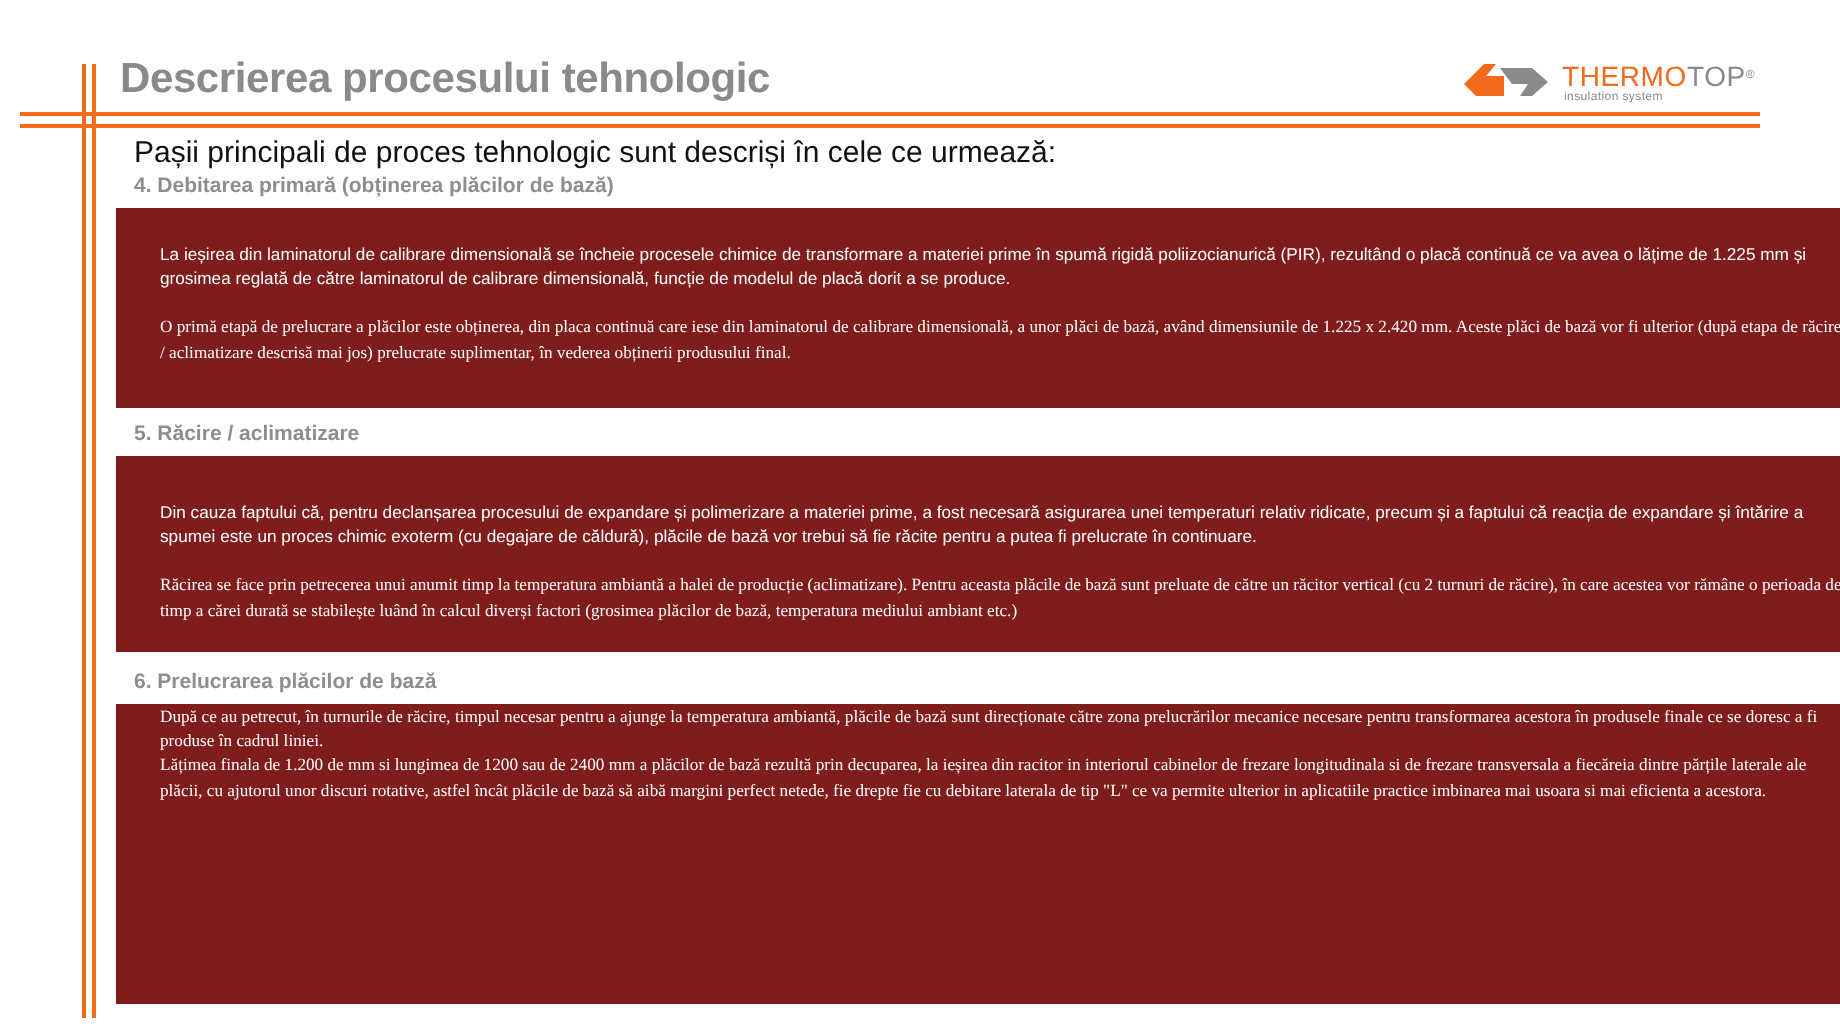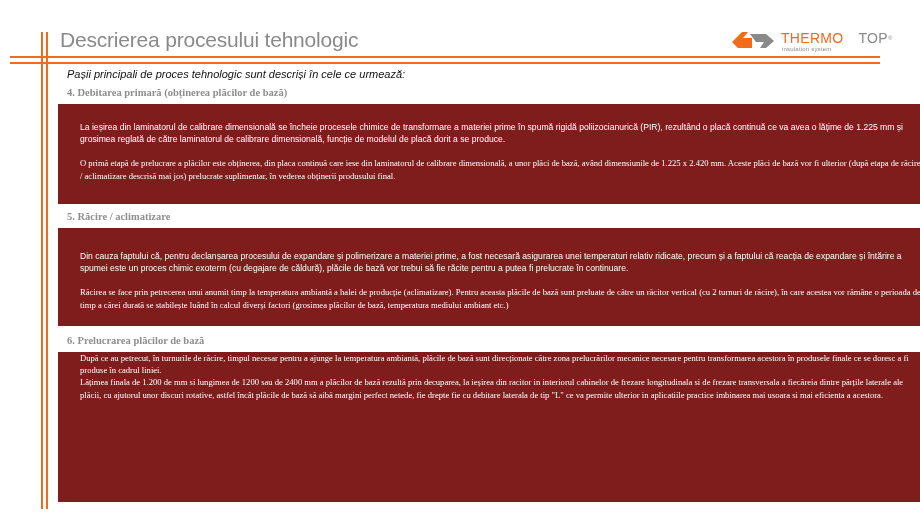--- a/index.html
+++ b/index.html
@@ -8,45 +8,45 @@
 
   .vline { position: absolute; top: 32px; bottom: 8px; width: 2px; background: #f26a1b; }
   .vline.a { left: 41px; }
   .vline.b { left: 46px; }
   .hline { position: absolute; left: 10px; width: 870px; height: 2px; background: #f26a1b; }
   .hline.a { top: 56px; }
   .hline.b { top: 62px; }
 
   .title {
     position: absolute; left: 60px; top: 28px;
-    font-size: 21px; font-weight: normal; color: #8a8a8a; letter-spacing: -0.2px;
+    font-size: 21px; font-weight: bold; color: #8a8a8a; letter-spacing: -0.2px;
   }
 
   .logo { position: absolute; left: 730px; top: 28px; width: 160px; height: 28px; }
   .logo svg { position: absolute; left: 0; top: 2px; }
   .logo-word {
     position: absolute; left: 51px; top: 2px;
     font-size: 14px; letter-spacing: 0.3px; line-height: 16px;
   }
   .logo-word .t1 { color: #f26a1b; }
-  .logo-word .t2 { color: #8a8a8a; margin-left: 15px; }
+  .logo-word .t2 { color: #8a8a8a; }
   .logo-word sup { font-size: 6px; color: #8a8a8a; vertical-align: top; }
   .logo-tag {
     position: absolute; left: 52px; top: 18px;
     font-size: 6px; color: #8a8a8a; letter-spacing: 0.2px;
   }
 
   .intro {
     position: absolute; left: 67px; top: 68px;
-    font-size: 11px; font-style: italic; color: #111;
+    font-size: 15px; color: #111;
   }
 
   .sec-head {
     position: absolute; left: 67px;
-    font-size: 10.5px; font-weight: bold; color: #8e8e8e; font-family: Liberation Serif, serif;
+    font-size: 10.5px; font-weight: bold; color: #8e8e8e;
   }
   .sec-head.s4 { top: 87px; }
   .sec-head.s5 { top: 211px; }
   .sec-head.s6 { top: 335px; }
 
   .box {
     position: absolute; left: 58px; width: 884px;
     background: #7f1d1d; color: #ffffff;
     font-size: 8.6px; line-height: 12.2px;
     padding: 0 20px 0 22px;

